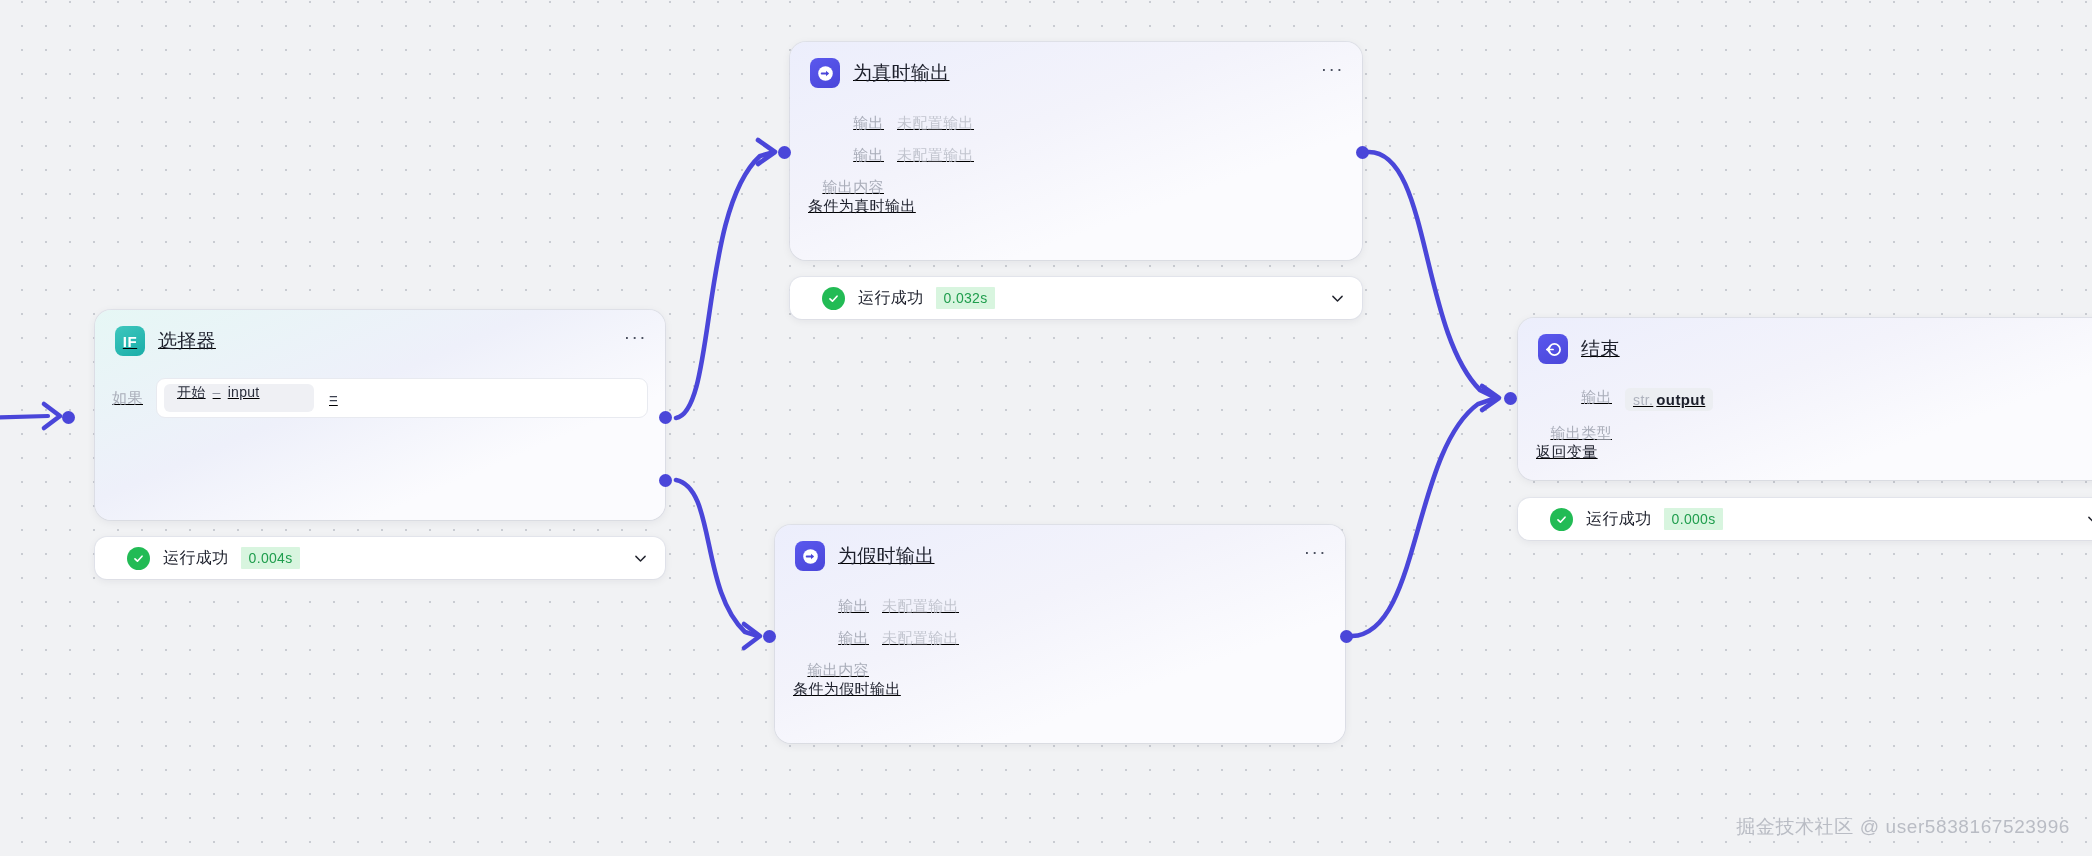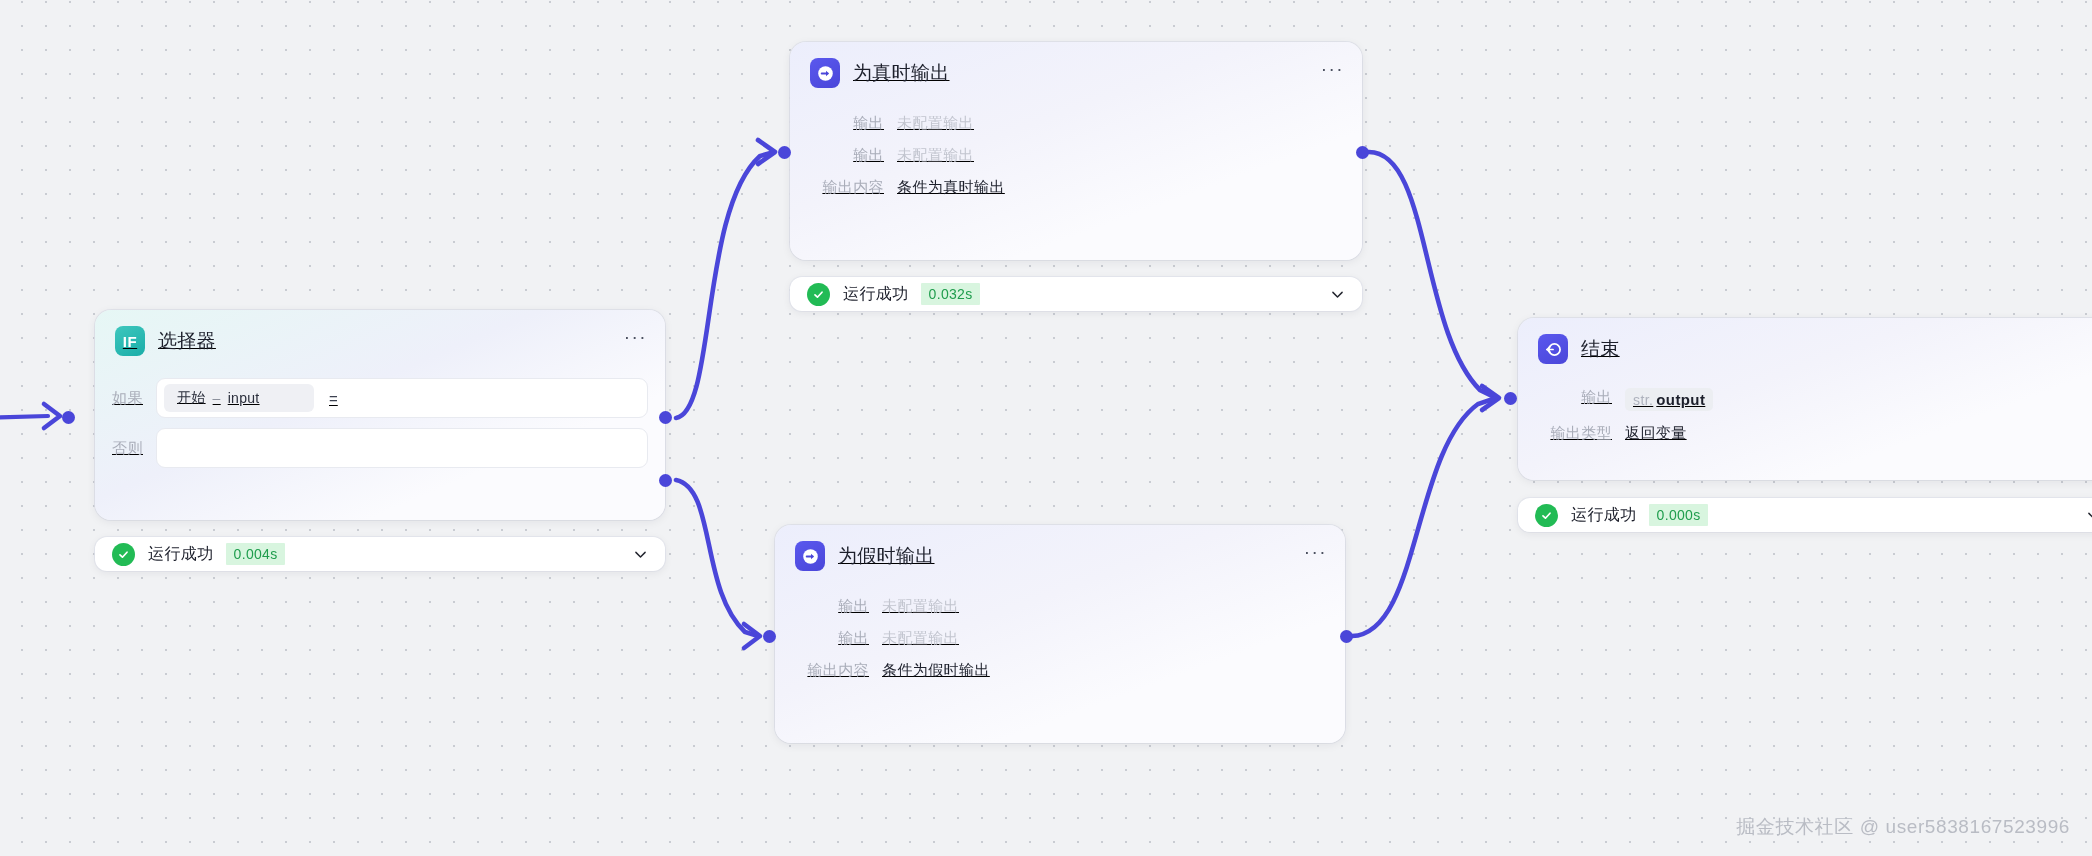--- a/index.html
+++ b/index.html
@@ -74,21 +74,21 @@
     user-select: none;
   }
 
   
   .kv-list { padding: 6px 18px 18px 18px; }
   .kv-row {
     display: flex;
     margin-bottom: 13px;
     font-size: 15px;
   }
-  .kv-row:last-child { margin-bottom: 0; }
+  .kv-row:last-child { margin-bottom: 0; flex-direction: column; }
   .kv-key {
     color: #a9adb9;
     width: 76px;
     text-align: right;
     flex: 0 0 auto;
     margin-right: 13px;
     letter-spacing: 0.4px;
   }
   .kv-val { color: #1c1f2b; letter-spacing: 0.4px; }
   .kv-val.muted { color: #c2c5cf; }
@@ -125,59 +125,58 @@
     align-items: center;
     padding: 0 7px;
     box-sizing: border-box;
   }
   .var-pill {
     background: #eff0f4;
     border-radius: 6px;
     height: 28px;
     min-width: 150px;
     display: flex;
+    padding: 0 13px;
+    box-sizing: border-box;
+    font-size: 14px;
+    color: #2a2e3b;
+    letter-spacing: 0.3px;
+  }
+  .var-pill .dash { color: #8d919d; margin: 0 7px; }
+  .op-sym {
+    color: #3c4150;
+    font-size: 15px;
+    margin: 0 16px 0 15px;
+    flex: 0 0 auto;
+  }
+  .val-pill {
+    background: #eff0f4;
+    border-radius: 6px;
+    height: 28px;
+    flex: 1 1 auto;
+    display: flex;
     align-items: center;
     padding: 0 13px;
     box-sizing: border-box;
     font-size: 14px;
     color: #2a2e3b;
     letter-spacing: 0.3px;
   }
-  .var-pill .dash { color: #8d919d; margin: 0 7px; }
-  .op-sym {
-    color: #3c4150;
-    font-size: 15px;
-    margin: 0 16px 0 15px;
-    flex: 0 0 auto;
-  }
-  .val-pill {
-    background: #eff0f4;
-    border-radius: 6px;
-    height: 28px;
-    flex: 1 1 auto;
-    display: flex;
-    align-items: center;
-    padding: 0 13px;
-    box-sizing: border-box;
-    font-size: 14px;
-    color: #2a2e3b;
-    letter-spacing: 0.3px;
-  }
   .cond-box.empty { background: #ffffff; }
 
   
   .status-bar {
     position: absolute;
-    height: 34px;
+    height: 42px;
     border-radius: 12px;
     background: #ffffff;
     box-shadow: 0 2px 9px rgba(24,27,40,0.07), 0 0 0 1px rgba(229,231,238,0.85);
     display: flex;
     align-items: center;
-    padding: 0 16px 0 17px;
+    padding: 0 16px 0 32px;
     box-sizing: border-box;
   }
   .status-check {
     width: 23px; height: 23px;
     border-radius: 50%;
     background: #22bb55;
     display: flex; align-items: center; justify-content: center;
     flex: 0 0 auto;
     margin-right: 13px;
   }
@@ -314,24 +313,20 @@
         <span class="cond-label">如果</span>
         <div class="cond-box">
           <span class="var-pill">
             <span>开始</span>
             <span class="dash">–</span>
             <span>input</span>
           </span>
           <span class="op-sym">=</span>
         </div>
       </div>
-      <div class="cond-row">
-        <span class="cond-label">否则</span>
-        <div class="cond-box empty"></div>
-      </div>
     </div>
   </div>
   <div class="port" style="left:62px; top:411px;"></div>
   <div class="port" style="left:659px; top:411px;"></div>
   <div class="port" style="left:659px; top:474px;"></div>
 
   <div class="status-bar" style="left:95px; top:537px; width:570px;">
     <div class="status-check">
       <svg width="13" height="13" viewBox="0 0 24 24" aria-hidden="true">
         <path d="M5.5 12.6 L10 17 L18.5 7.8" stroke="#ffffff" stroke-width="3.1" fill="none" stroke-linecap="round" stroke-linejoin="round"></path>

